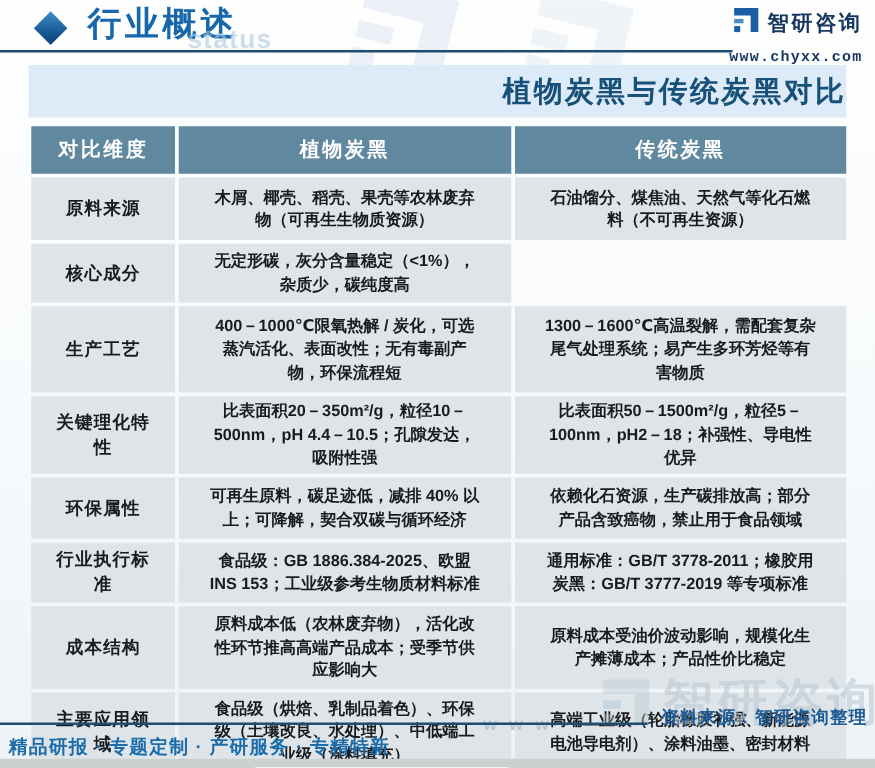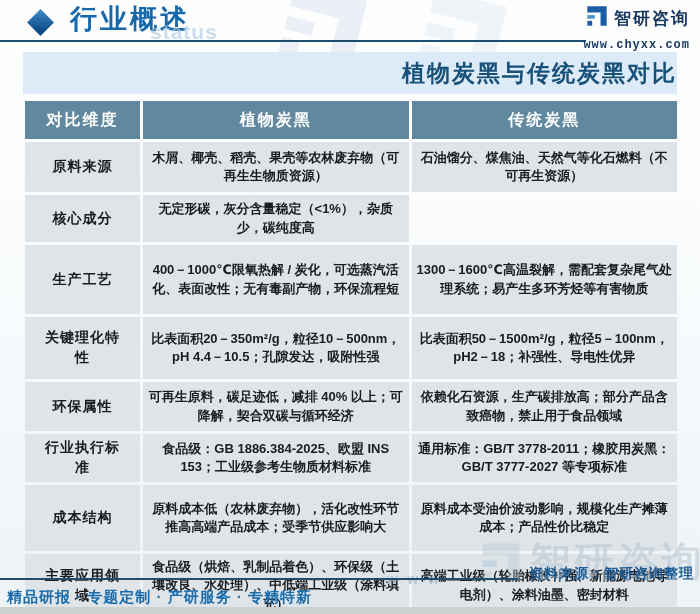--- a/index.html
+++ b/index.html
@@ -25,21 +25,21 @@
   .band{position:absolute;left:23px;top:52px;width:654px;height:42px;background:#dcebf7;
         display:flex;align-items:center;justify-content:flex-end;}
   .band .t{font-size:23px;font-weight:700;color:#175078;letter-spacing:2px;}
 
   
   .tbl{position:absolute;left:25px;top:101px;width:652px;}
   .trow{display:grid;grid-template-columns:115px 1fr 1fr;gap:3px;margin-bottom:3px;}
   .th{background:#60899f;color:#ffffff;font-size:16px;font-weight:700;letter-spacing:2px;
       min-height:38px;display:flex;align-items:center;justify-content:center;}
   .td{background:#dee4e8;color:#191c1e;display:flex;align-items:center;justify-content:center;
-      text-align:center;padding:3px 4px;font-size:13px;font-weight:700;line-height:1.42;}
+      text-align:center;padding:3px 24px;font-size:13px;font-weight:700;line-height:1.42;}
   .td.dim{font-size:14px;letter-spacing:1px;padding:3px 13px;}
   #tbody .trow:nth-child(1) .td{min-height:44px;}
   #tbody .trow:nth-child(2) .td{min-height:41px;}
   #tbody .trow:nth-child(3) .td{min-height:63px;}
   #tbody .trow:nth-child(4) .td{min-height:56px;}
   #tbody .trow:nth-child(5) .td{min-height:43px;}
   #tbody .trow:nth-child(6) .td{min-height:42px;}
   #tbody .trow:nth-child(7) .td{min-height:60px;}
   #tbody .trow:nth-child(8) .td{min-height:57px;}
 
@@ -137,21 +137,21 @@
 
     <div class="trow">
       <div class="td dim">环保属性</div>
       <div class="td">可再生原料，碳足迹低，减排 40% 以上；可降解，契合双碳与循环经济</div>
       <div class="td">依赖化石资源，生产碳排放高；部分产品含致癌物，禁止用于食品领域</div>
     </div>
 
     <div class="trow">
       <div class="td dim">行业执行标准</div>
       <div class="td">食品级：GB 1886.384-2025、欧盟 INS 153；工业级参考生物质材料标准</div>
-      <div class="td">通用标准：GB/T 3778-2011；橡胶用炭黑：GB/T 3777-2027 等专项标准</div>
+      <div class="td">通用标准：GB/T 3778-2011；橡胶用炭黑：GB/T 3777-2019 等专项标准</div>
     </div>
 
     <div class="trow">
       <div class="td dim">成本结构</div>
       <div class="td">原料成本低（农林废弃物），活化改性环节推高高端产品成本；受季节供应影响大</div>
       <div class="td">原料成本受油价波动影响，规模化生产摊薄成本；产品性价比稳定</div>
     </div>
 
     <div class="trow">
       <div class="td dim">主要应用领域</div>

